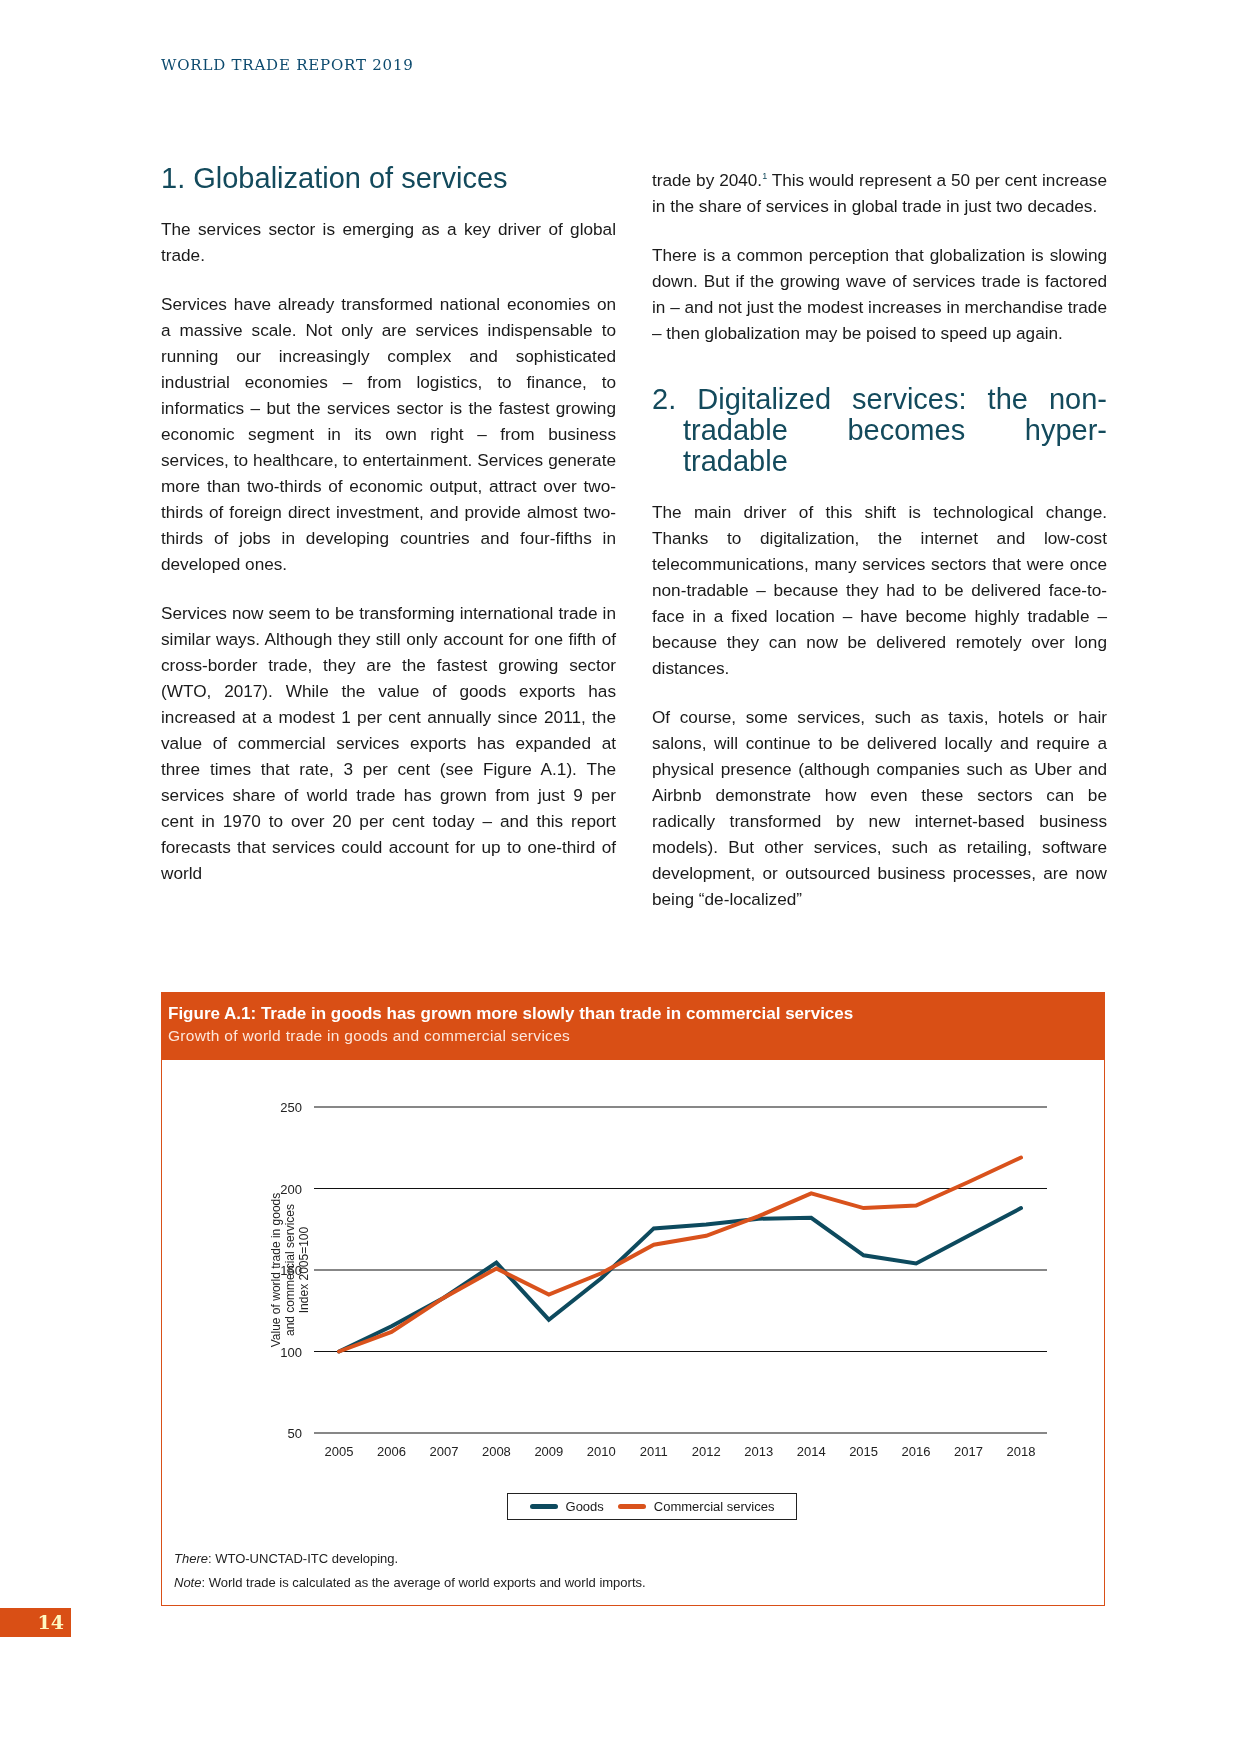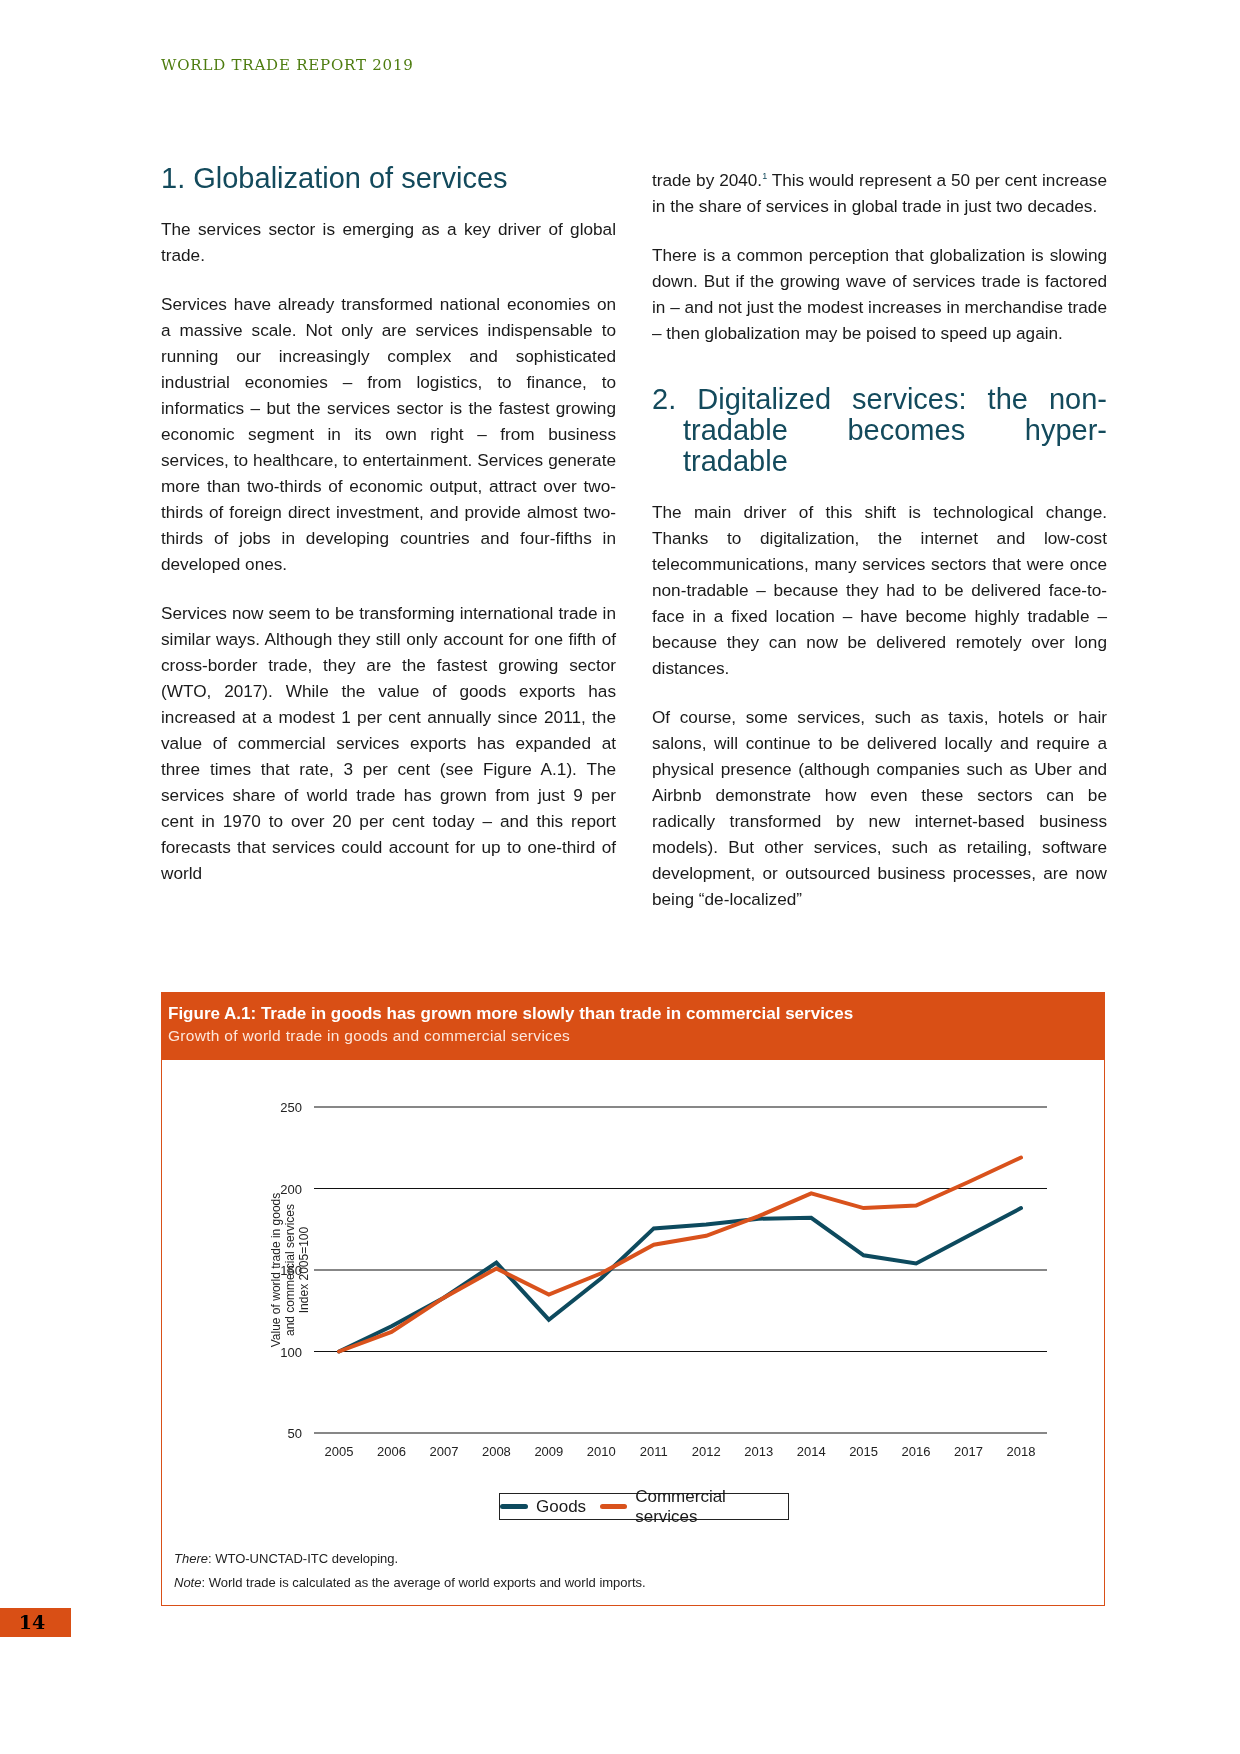--- a/index.html
+++ b/index.html
@@ -2,21 +2,21 @@
 <html><head>
 <meta charset="utf-8">
 <style>
   html, body { margin: 0; padding: 0; }
   body {
     width: 1240px; height: 1754px; position: relative; background: #ffffff;
     font-family: "Liberation Sans", sans-serif; color: #1a1a1a; overflow: hidden;
   }
   .running-head {
     position: absolute; left: 161px; top: 56px;
-    font-family: "DejaVu Serif", serif; font-size: 15px; letter-spacing: 0.8px; color: #4d7c0f;
+    font-family: "DejaVu Serif", serif; font-size: 15px; letter-spacing: 0.8px; color: #0c4a6e;
   }
   .col { position: absolute; width: 455px; font-size: 17.2px; line-height: 26px; text-align: justify; }
   .col.left { left: 161px; top: 163px; }
   .col.right { left: 652px; top: 167px; }
   .col p { margin: 0 0 23px 0; }
   h2.section {
     font-family: "Liberation Sans", sans-serif; font-weight: normal;
     color: #134a5c; font-size: 29px; line-height: 31px; margin: 0 0 22px 0;
   }
   h2.section.indent { padding-left: 31px; text-indent: -31px; margin-top: 38px; }
@@ -26,35 +26,35 @@
     position: absolute; left: 161px; top: 992px; width: 944px; height: 614px;
     border: 1px solid #d94f17; box-sizing: border-box;
   }
   .figure-header {
     background: #d94f15; color: #fff; height: 67px; padding: 10px 12px 0 6px; box-sizing: border-box;
   }
   .figure-title { font-weight: bold; font-size: 17px; line-height: 22px; }
   .figure-subtitle { font-size: 15.5px; line-height: 22px; letter-spacing: 0.3px; color: #fde7dc; }
   #chart { position: absolute; left: 0; top: 67px; }
   .legend {
-    position: absolute; left: 337px; top: 500px; width: 290px; height: 27px;
+    position: absolute; left: 345px; top: 500px; width: 290px; height: 27px;
     border: 1px solid #222; box-sizing: border-box; display: flex; align-items: center;
-    justify-content: center; gap: 14px; font-size: 17px;
+    justify-content: center; gap: 14px; font-size: 13px;
   }
   .legend-item { display: flex; align-items: center; gap: 8px; }
   .legend-swatch { width: 28px; height: 5px; border-radius: 3px; display: inline-block; }
   .fig-source, .fig-note { position: absolute; left: 12px; font-size: 13px; color: #222; }
   .fig-source { top: 558px; }
   .fig-note { top: 582px; }
   .fig-source em, .fig-note em { font-style: italic; }
 
   .page-number {
     position: absolute; left: 0; top: 1608px; width: 71px; height: 29px; background: #d94f15;
-    color: #000000; font-family: "DejaVu Serif", serif; font-size: 19px; font-weight: bold;
-    text-align: center; padding-right: 7px; box-sizing: border-box; line-height: 29px;
+    color: #fef9c3; font-family: "DejaVu Serif", serif; font-size: 19px; font-weight: bold;
+    text-align: right; padding-right: 7px; box-sizing: border-box; line-height: 29px;
   }
 </style>
 </head>
 <body>
 
 <div class="running-head">WORLD TRADE REPORT 2019</div>
 
 <div class="col left">
   <h2 class="section">1. Globalization of services</h2>
   <p>The services sector is emerging as a key driver of global trade.</p>

